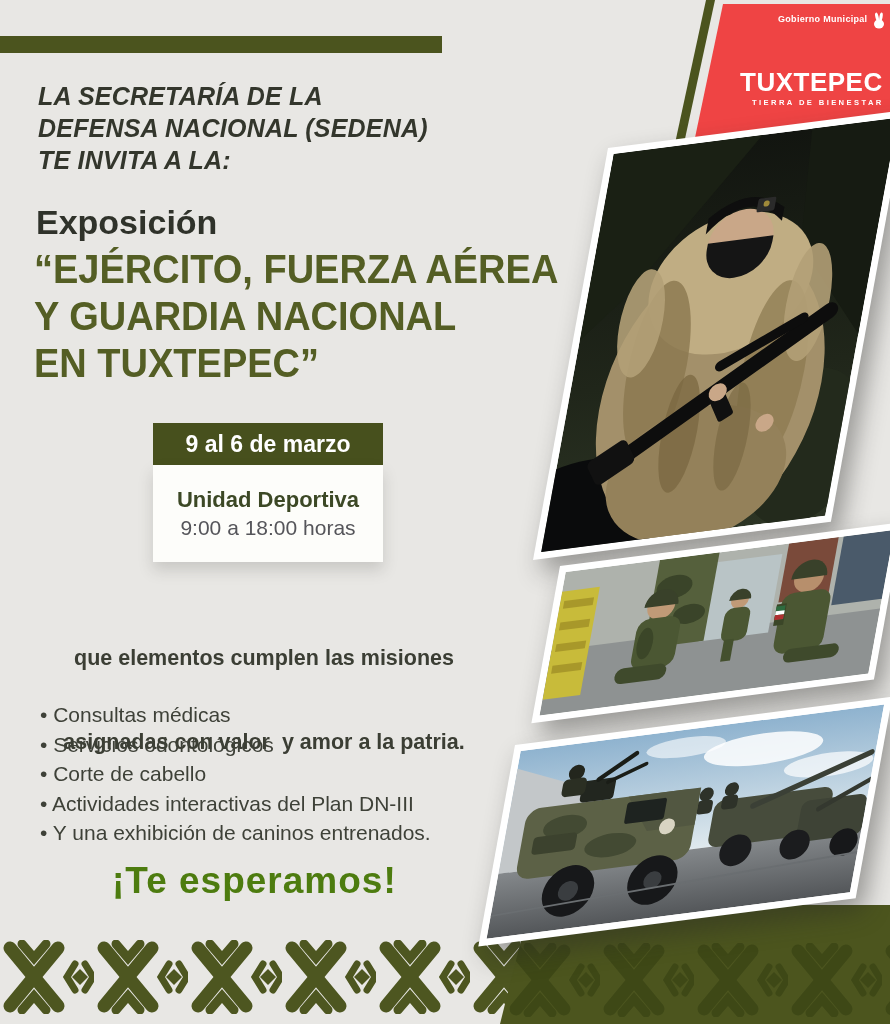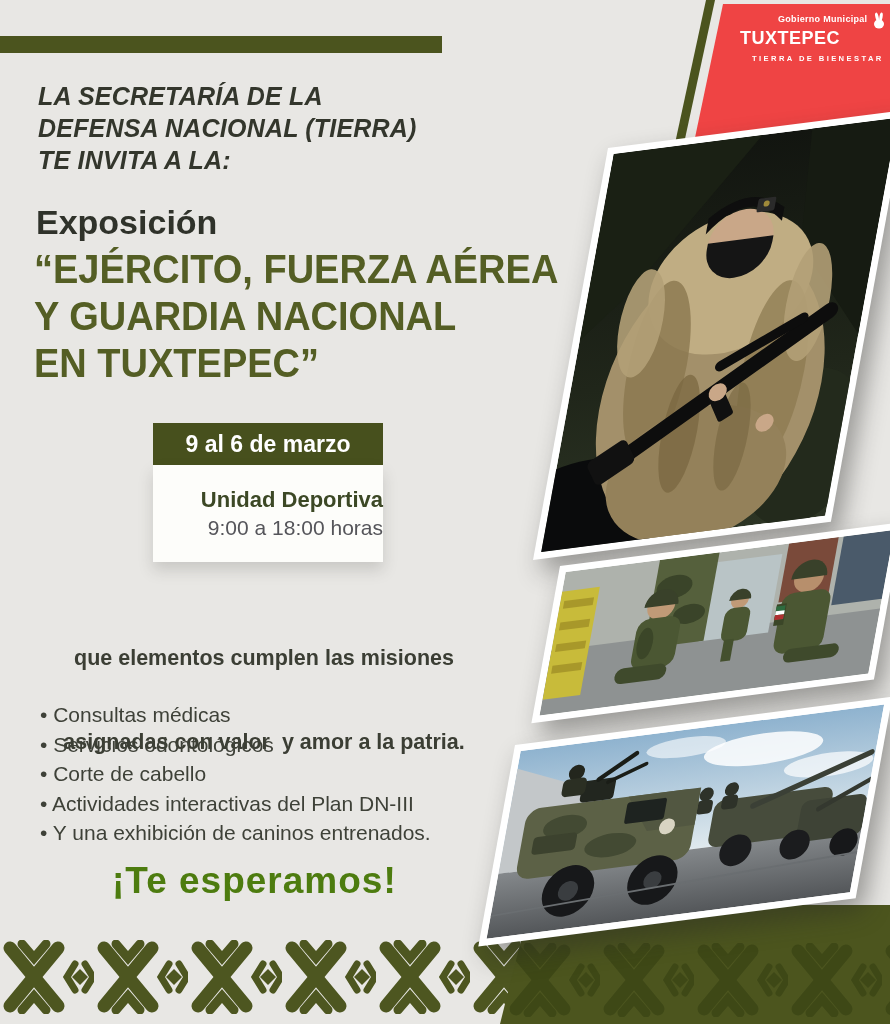--- a/index.html
+++ b/index.html
@@ -16,38 +16,38 @@
     font-weight:bold;font-size:36px;letter-spacing:2px;color:#8e2240;}
   .sedena-sub{position:absolute;left:61px;top:48px;font-size:7.6px;font-weight:bold;
     letter-spacing:1.6px;color:#8e2240;white-space:nowrap;}
   .diag-stripe{position:absolute;left:668px;top:0;width:60px;height:148px;z-index:1;}
   .diag-stripe .s{position:absolute;left:0;top:0;width:60px;height:148px;background:#4b541e;
     clip-path:polygon(38px 0,47px 0,15px 148px,6px 148px);}
   .tux-panel{position:absolute;left:688px;top:4px;width:202px;height:148px;background:#ef4444;
     clip-path:polygon(35px 0,202px 0,202px 148px,4px 148px);z-index:1;}
   .tux-logo{position:absolute;left:52px;top:10px;width:145px;color:#fff;}
   .tux-gob{font-size:9px;font-weight:bold;margin-left:38px;letter-spacing:.3px;}
-  .tux-word{font-size:18px;font-weight:bold;letter-spacing:.5px;line-height:28px;}
+  .tux-word{font-size:26px;font-weight:bold;letter-spacing:.5px;line-height:28px;margin-top:44px;}
   .tux-tag{font-size:7.6px;font-weight:bold;letter-spacing:2.4px;margin-left:12px;margin-top:2px;}
   .rabbit{position:absolute;right:-2px;top:-2px;}
   
   .invite{position:absolute;left:38px;top:80px;z-index:5;
     font-style:italic;font-weight:bold;font-size:25px;line-height:32px;
     color:#33362c;letter-spacing:.2px;}
   .expo{position:absolute;left:36px;top:203px;z-index:5;
     font-weight:bold;font-size:34px;color:#2f322a;}
   .event-title{position:absolute;left:34px;top:246px;z-index:5;
     font-weight:bold;font-size:40px;line-height:47px;color:#545e24;
     transform:scaleX(.95);transform-origin:0 0;white-space:nowrap;}
   .date-badge{position:absolute;left:153px;top:423px;width:230px;height:42px;z-index:5;
     background:#47501d;color:#ffffff;font-weight:bold;font-size:23px;
     display:flex;align-items:center;justify-content:center;}
   .venue-card{position:absolute;left:153px;top:465px;width:230px;height:97px;z-index:5;
     background:#fdfdfa;box-shadow:0 8px 14px rgba(60,60,55,.18);
-    display:flex;flex-direction:column;align-items:flex-end;justify-content:center;gap:3px;}
+    display:flex;flex-direction:column;align-items:center;justify-content:center;gap:3px;}
   .venue-name{font-weight:bold;font-size:22px;color:#3c4825;}
   .venue-hours{font-size:21px;color:#55555a;}
   .desc{position:absolute;left:14px;top:588px;width:500px;z-index:5;text-align:center;
     font-weight:bold;font-size:21.5px;line-height:28px;color:#3b3e34;white-space:pre;}
   .services{position:absolute;left:40px;top:700px;z-index:5;margin:0;padding:0;list-style:none;
     font-size:21px;line-height:29.5px;color:#3e4138;}
   .services li::before{content:"•  ";}
   .closing{position:absolute;left:112px;top:860px;z-index:5;
     font-weight:bold;font-size:37px;letter-spacing:1px;color:#4d7c0f;}
   
@@ -82,21 +82,21 @@
       <svg class="rabbit" width="16" height="18" viewBox="0 0 16 18">
         <ellipse cx="6" cy="5" rx="1.6" ry="4.5" fill="#fff" transform="rotate(-14 6 5)"></ellipse>
         <ellipse cx="10" cy="5" rx="1.6" ry="4.5" fill="#fff" transform="rotate(10 10 5)"></ellipse>
         <ellipse cx="8" cy="12" rx="5" ry="4.6" fill="#fff"></ellipse>
       </svg>
     </div>
   </div>
 
   <div class="invite">
     <div>LA SECRETARÍA DE LA</div>
-    <div>DEFENSA NACIONAL (TIERRA)</div>
+    <div>DEFENSA NACIONAL (SEDENA)</div>
     <div>TE INVITA A LA:</div>
   </div>
 
   <div class="expo">Exposición</div>
 
   <div class="event-title">
     <div>“EJÉRCITO, FUERZA AÉREA</div>
     <div>Y GUARDIA NACIONAL</div>
     <div>EN TUXTEPEC”</div>
   </div>

